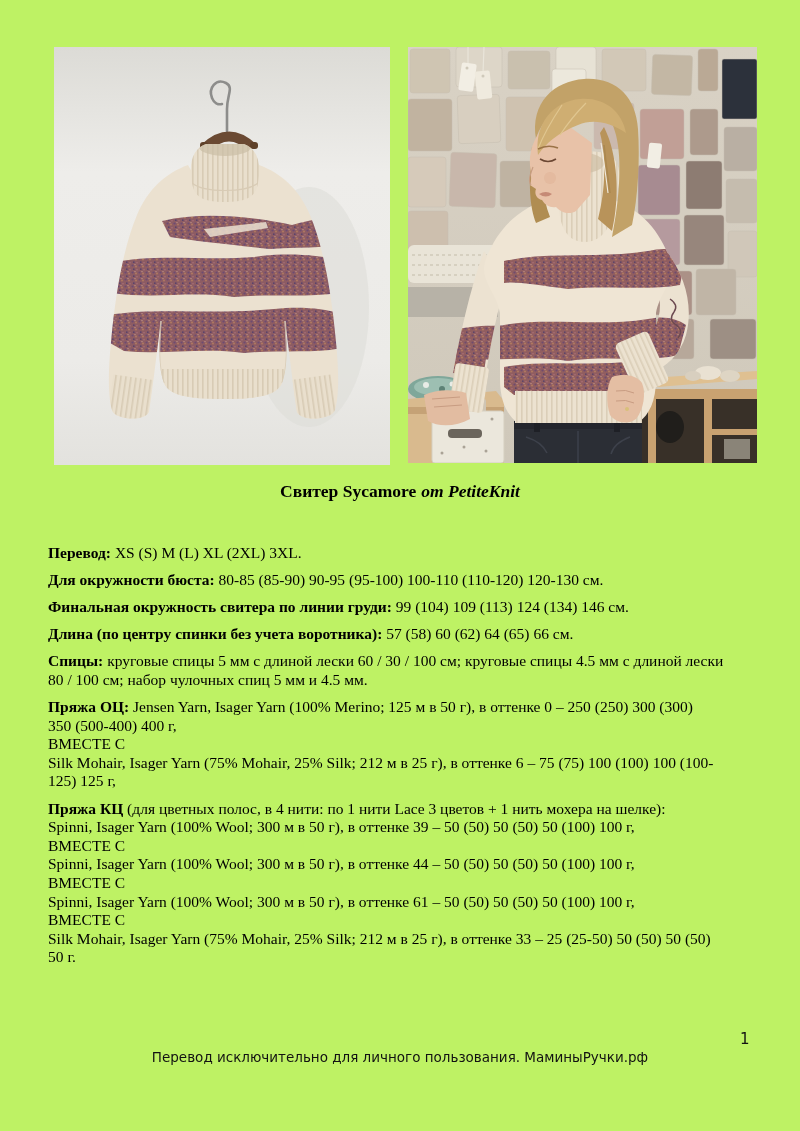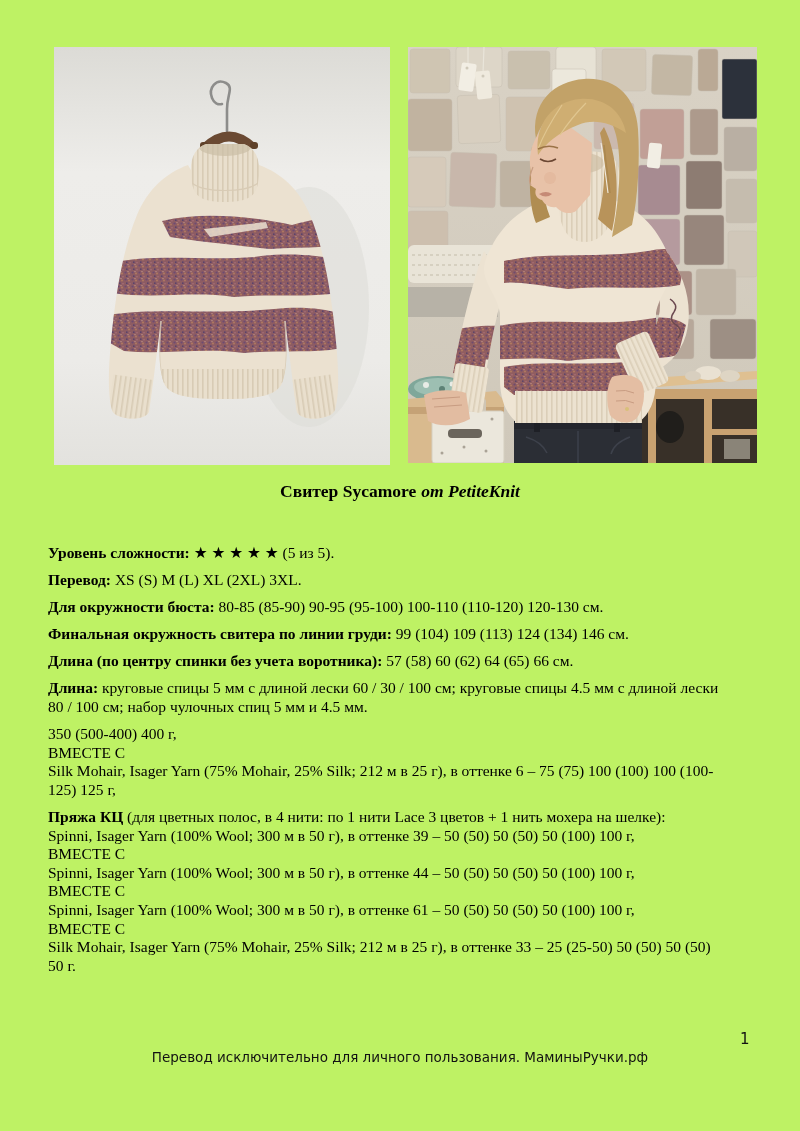--- a/index.html
+++ b/index.html
@@ -245,39 +245,37 @@
       </g>
     </svg>
   </div>
 
   <div class="doc-title">
     <span>Свитер Sycamore</span><span class="it">от PetiteKnit</span>
   </div>
 
   <div class="content">
       <div class="para">
-        <div class="line"><span class="b">Уровень сложности:</span><span> ★ ★ ★ ★ ★ (5 из 5).</span></div>
-      </div>
-      <div class="para">
         <div class="line"><span class="b">Перевод:</span><span> XS (S) M (L) XL (2XL) 3XL.</span></div>
       </div>
       <div class="para">
         <div class="line"><span class="b">Для окружности бюста:</span><span> 80-85 (85-90) 90-95 (95-100) 100-110 (110-120) 120-130 см.</span></div>
       </div>
       <div class="para">
         <div class="line"><span class="b">Финальная окружность свитера по линии груди:</span><span> 99 (104) 109 (113) 124 (134) 146 см.</span></div>
       </div>
       <div class="para">
         <div class="line"><span class="b">Длина (по центру спинки без учета воротника):</span><span> 57 (58) 60 (62) 64 (65) 66 см.</span></div>
       </div>
       <div class="para">
-        <div class="line"><span class="b">Длина:</span><span> круговые спицы 5 мм с длиной лески 60 / 30 / 100 см; круговые спицы 4.5 мм с длиной лески</span></div>
+        <div class="line"><span class="b">Спицы:</span><span> круговые спицы 5 мм с длиной лески 60 / 30 / 100 см; круговые спицы 4.5 мм с длиной лески</span></div>
         <div class="line"><span>80 / 100 см; набор чулочных спиц 5 мм и 4.5 мм.</span></div>
       </div>
       <div class="para">
+        <div class="line"><span class="b">Пряжа ОЦ:</span><span> Jensen Yarn, Isager Yarn (100% Merino; 125 м в 50 г), в оттенке 0 – 250 (250) 300 (300)</span></div>
         <div class="line"><span>350 (500-400) 400 г,</span></div>
         <div class="line"><span>ВМЕСТЕ С</span></div>
         <div class="line"><span>Silk Mohair, Isager Yarn (75% Mohair, 25% Silk; 212 м в 25 г), в оттенке 6 – 75 (75) 100 (100) 100 (100-</span></div>
         <div class="line"><span>125) 125 г,</span></div>
       </div>
       <div class="para">
         <div class="line"><span class="b">Пряжа КЦ</span><span> (для цветных полос, в 4 нити: по 1 нити Lace 3 цветов + 1 нить мохера на шелке):</span></div>
         <div class="line"><span>Spinni, Isager Yarn (100% Wool; 300 м в 50 г), в оттенке 39 – 50 (50) 50 (50) 50 (100) 100 г,</span></div>
         <div class="line"><span>ВМЕСТЕ С</span></div>
         <div class="line"><span>Spinni, Isager Yarn (100% Wool; 300 м в 50 г), в оттенке 44 – 50 (50) 50 (50) 50 (100) 100 г,</span></div>

